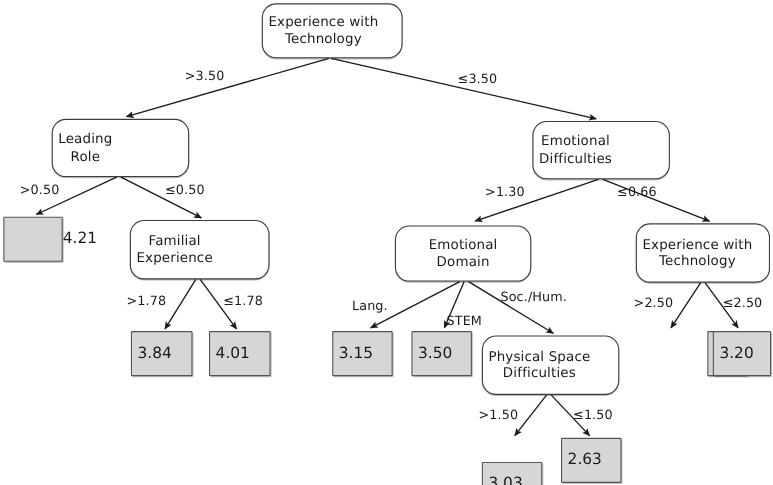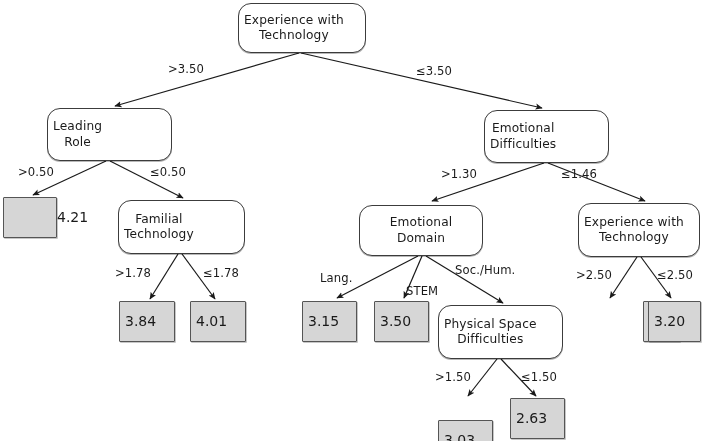--- a/index.html
+++ b/index.html
@@ -102,21 +102,21 @@
       </div>
       <div class="node internal" style="left: 484px; top: 110px; width: 125px; height: 53px;">
         <span class="label">Emotional
 Difficulties</span>
       </div>
       <div class="node leaf" style="left: 3px; top: 197px; width: 54px; height: 41px; padding-left: 48px;">
         <span class="label">4.21</span>
       </div>
       <div class="node internal" style="left: 118px; top: 200px; width: 127px; height: 54px;">
         <span class="label">Familial
-Technology</span>
+Experience</span>
       </div>
       <div class="node internal" style="left: 359px; top: 205px; width: 124px; height: 51px;">
         <span class="label">Emotional Domain</span>
       </div>
       <div class="node internal" style="left: 578px; top: 203px; width: 122px; height: 54px;">
         <span class="label">Experience with
 Technology</span>
       </div>
       <div class="node leaf" style="left: 119px; top: 301px; width: 56px; height: 41px;">
         <span class="label">3.84</span>
@@ -148,21 +148,21 @@
       </div>
     </div>
   <div id="edge-label-layer">
       <div class="edge-label" style="left: 168px; top: 62px;">&gt;3.50</div>
       <div class="edge-label" style="left: 416px; top: 64px;">≤3.50</div>
       <div class="edge-label" style="left: 18px; top: 165px;">&gt;0.50</div>
       <div class="edge-label" style="left: 150px; top: 165px;">≤0.50</div>
       <div class="edge-label" style="left: 115px; top: 266px;">&gt;1.78</div>
       <div class="edge-label" style="left: 203px; top: 266px;">≤1.78</div>
       <div class="edge-label" style="left: 441px; top: 167px;">&gt;1.30</div>
-      <div class="edge-label" style="left: 561px; top: 167px;">≤1.46</div>
+      <div class="edge-label" style="left: 561px; top: 167px;">≤0.66</div>
       <div class="edge-label" style="left: 320px; top: 271px;">Lang.</div>
       <div class="edge-label" style="left: 406px; top: 284px;">STEM</div>
       <div class="edge-label" style="left: 455px; top: 263px;">Soc./Hum.</div>
       <div class="edge-label" style="left: 435px; top: 370px;">&gt;1.50</div>
       <div class="edge-label" style="left: 521px; top: 370px;">≤1.50</div>
       <div class="edge-label" style="left: 576px; top: 268px;">&gt;2.50</div>
       <div class="edge-label" style="left: 657px; top: 268px;">≤2.50</div>
     </div>
 </div>
 

